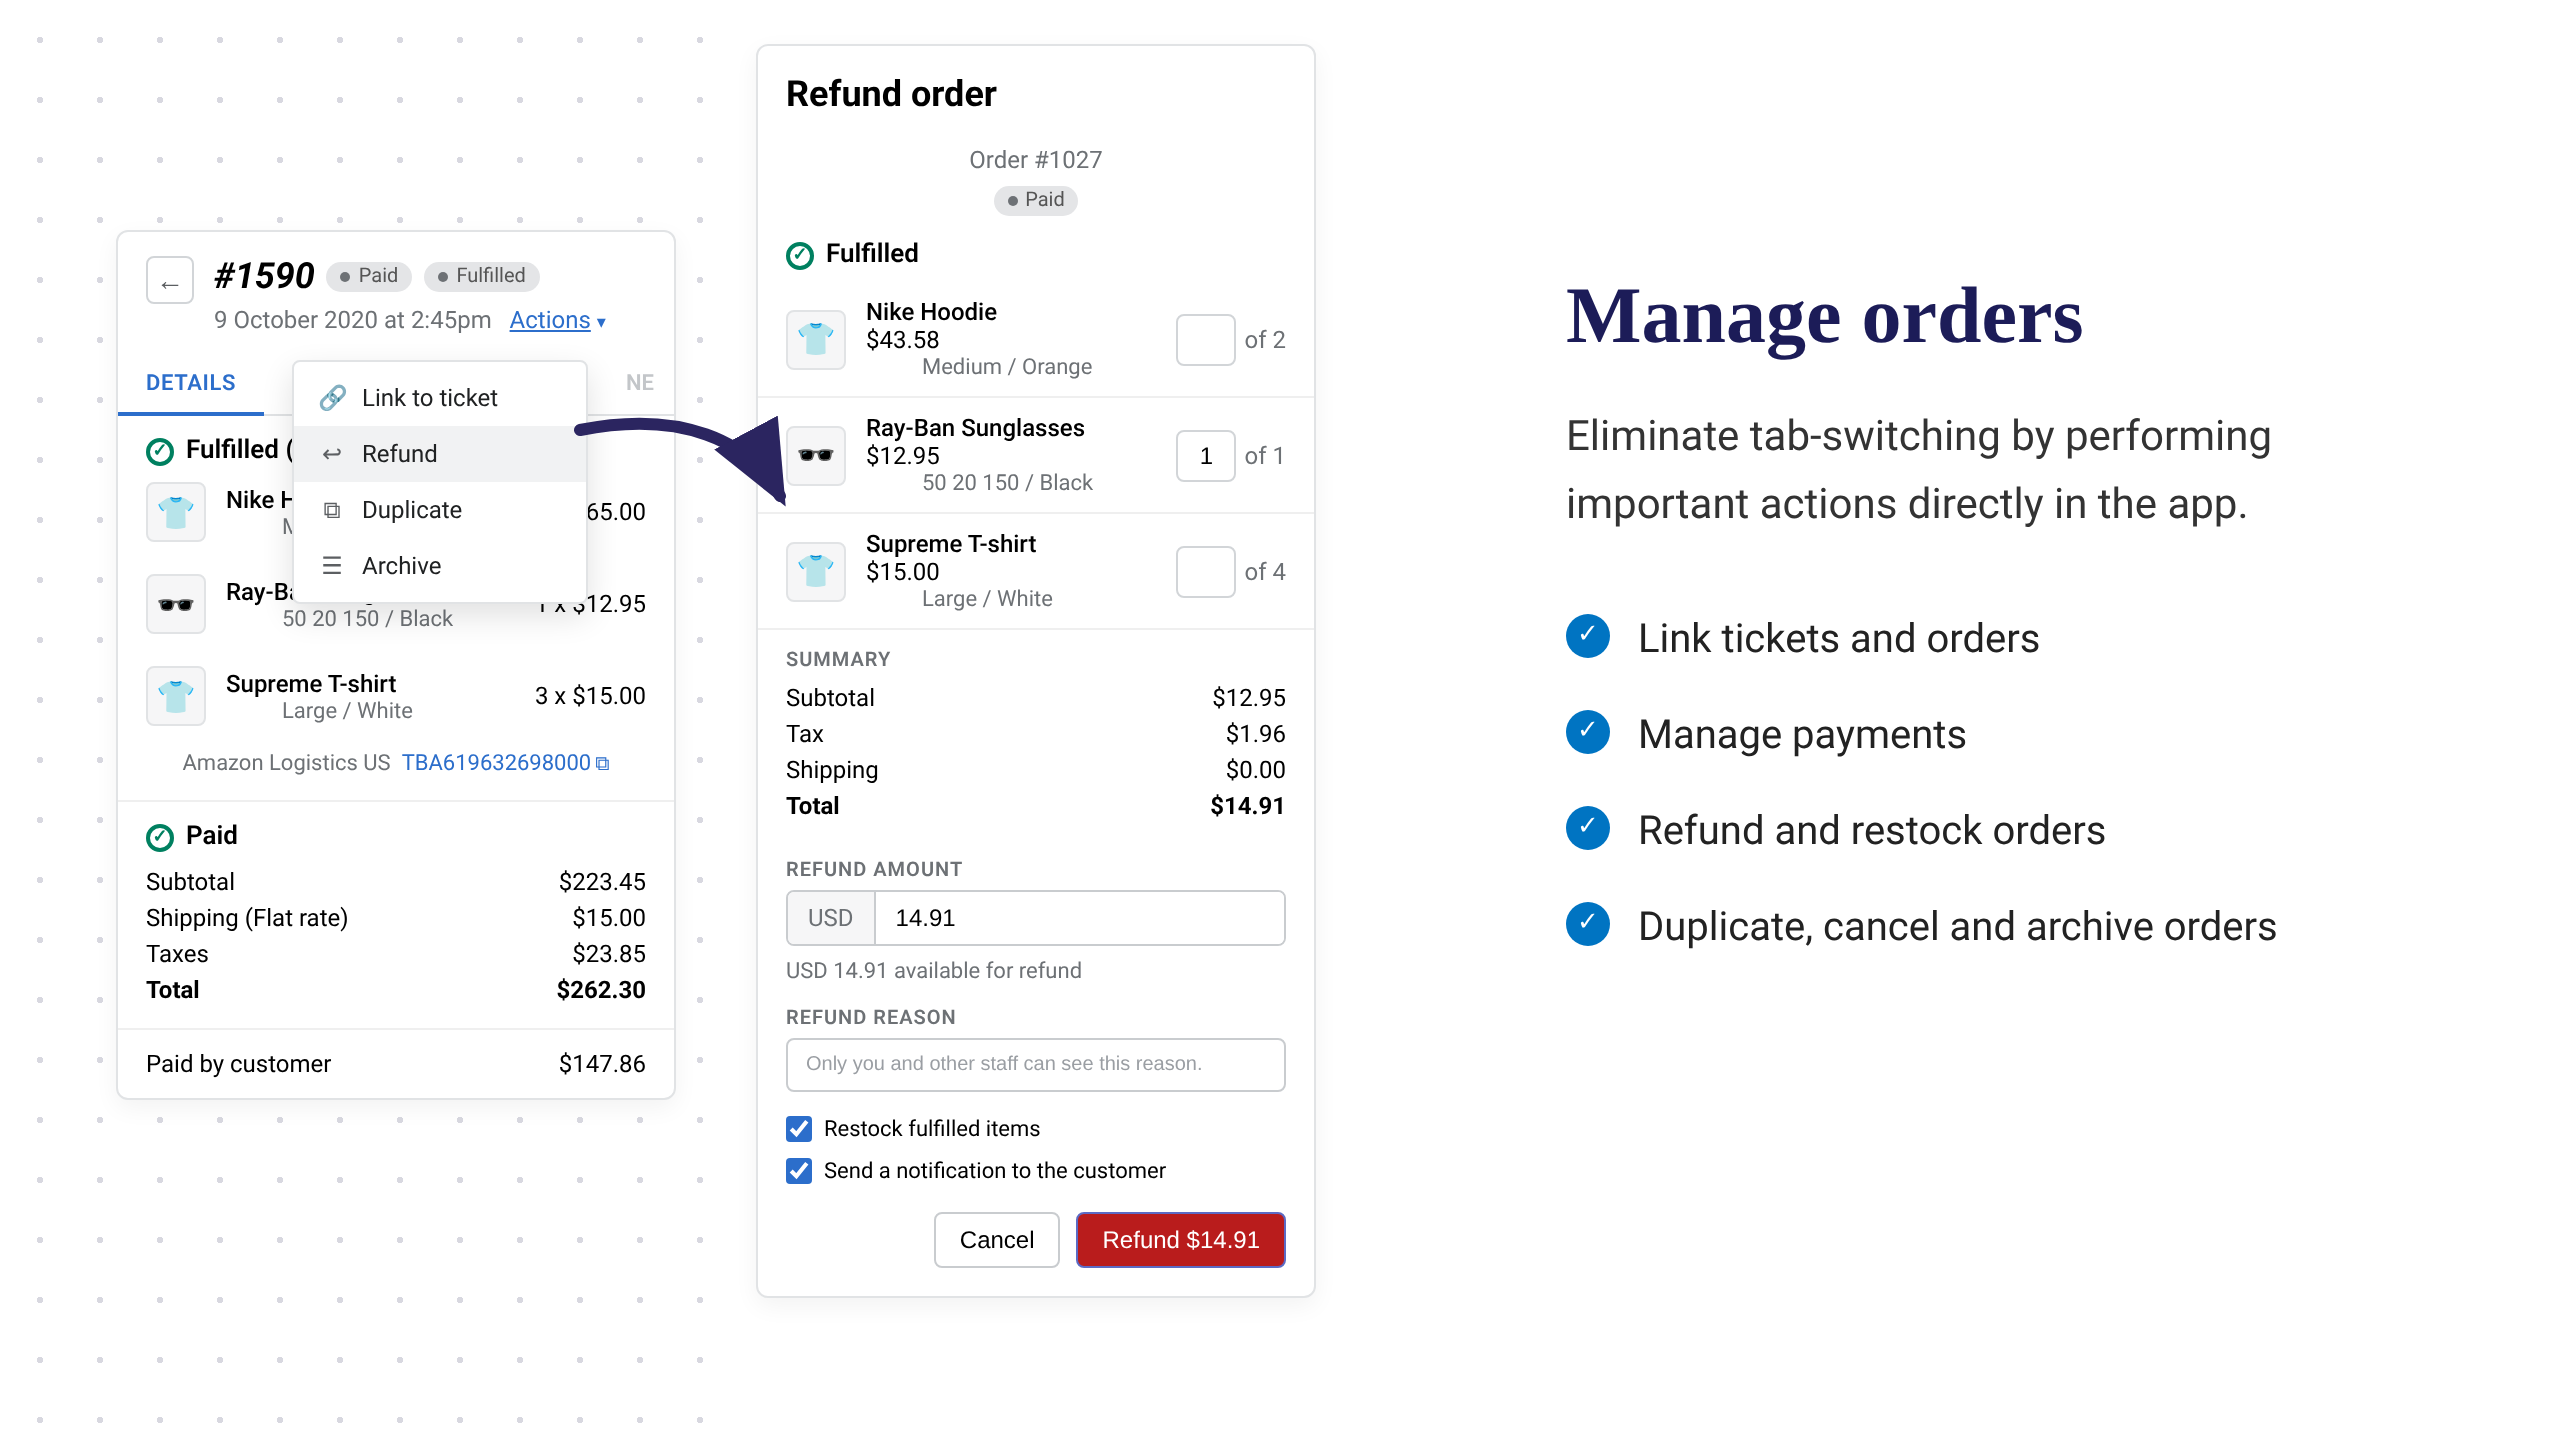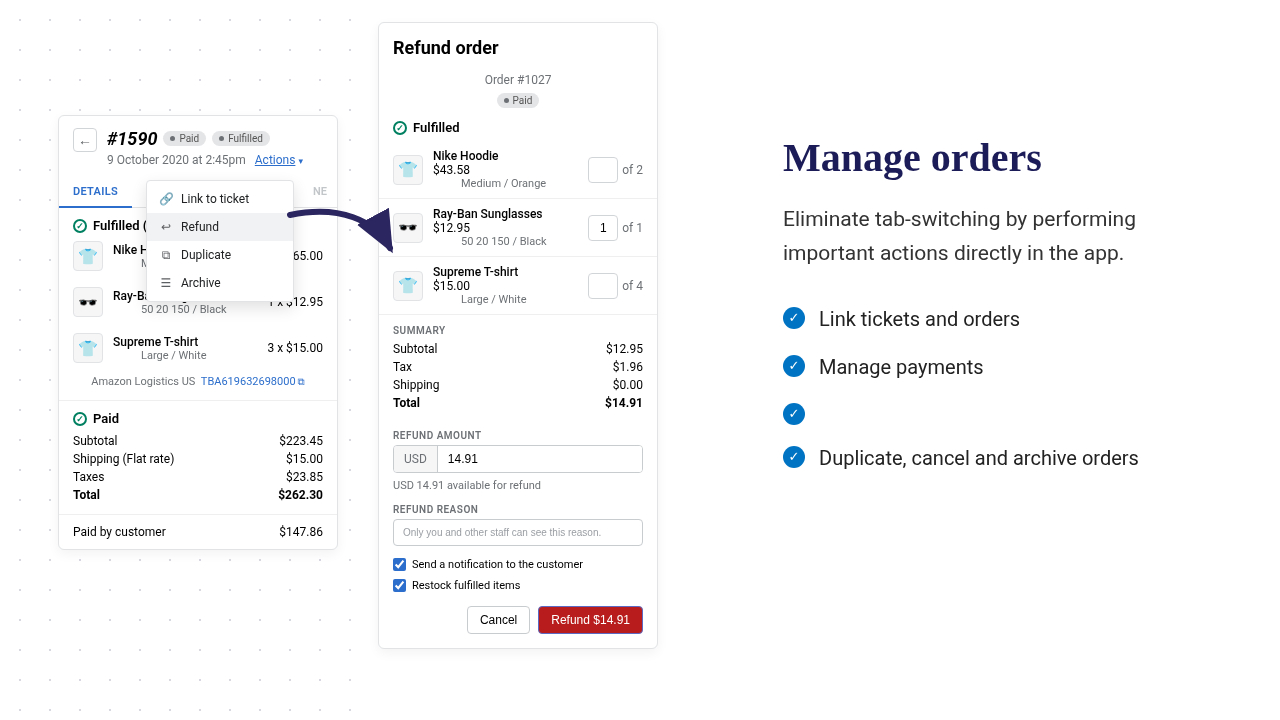--- a/index.html
+++ b/index.html
@@ -328,25 +328,25 @@
       <input class="amount-input" value="14.91" style="">
     </div>
     <div class="amount-hint">USD 14.91 available for refund</div>
 
     <div class="sec-label">REFUND REASON</div>
     <input class="reason-input" placeholder="Only you and other staff can see this reason." style="">
 
     <div style="height:8px"></div>
     <label class="check-row">
       <input type="checkbox" checked="" style="">
-      <span>Send a notification to the customer</span>
+      <span>Restock fulfilled items</span>
     </label>
     <label class="check-row">
       <input type="checkbox" checked="" style="">
-      <span>Restock fulfilled items</span>
+      <span>Send a notification to the customer</span>
     </label>
 
     <div class="btn-row">
       <button class="btn btn-secondary">Cancel</button>
       <button class="btn btn-primary">Refund $14.91</button>
     </div>
   </div>
 
   <div class="copy">
     <h1>Manage orders</h1>
@@ -354,20 +354,21 @@
     <div class="feat">
       <div class="feat-ico">✓</div>
       <div>Link tickets and orders</div>
     </div>
     <div class="feat">
       <div class="feat-ico">✓</div>
       <div>Manage payments</div>
     </div>
     <div class="feat">
       <div class="feat-ico">✓</div>
+      <div>Refund and restock orders</div>
     </div>
     <div class="feat">
       <div class="feat-ico">✓</div>
       <div>Duplicate, cancel and archive orders</div>
     </div>
   </div>
 
 </div>
 
 </body></html>

